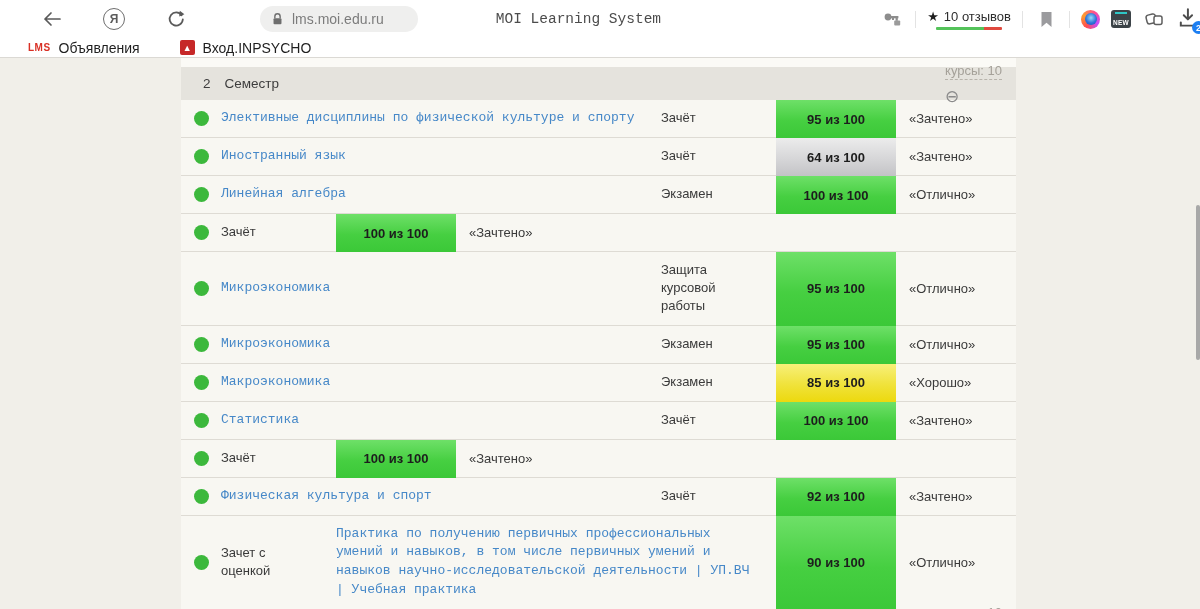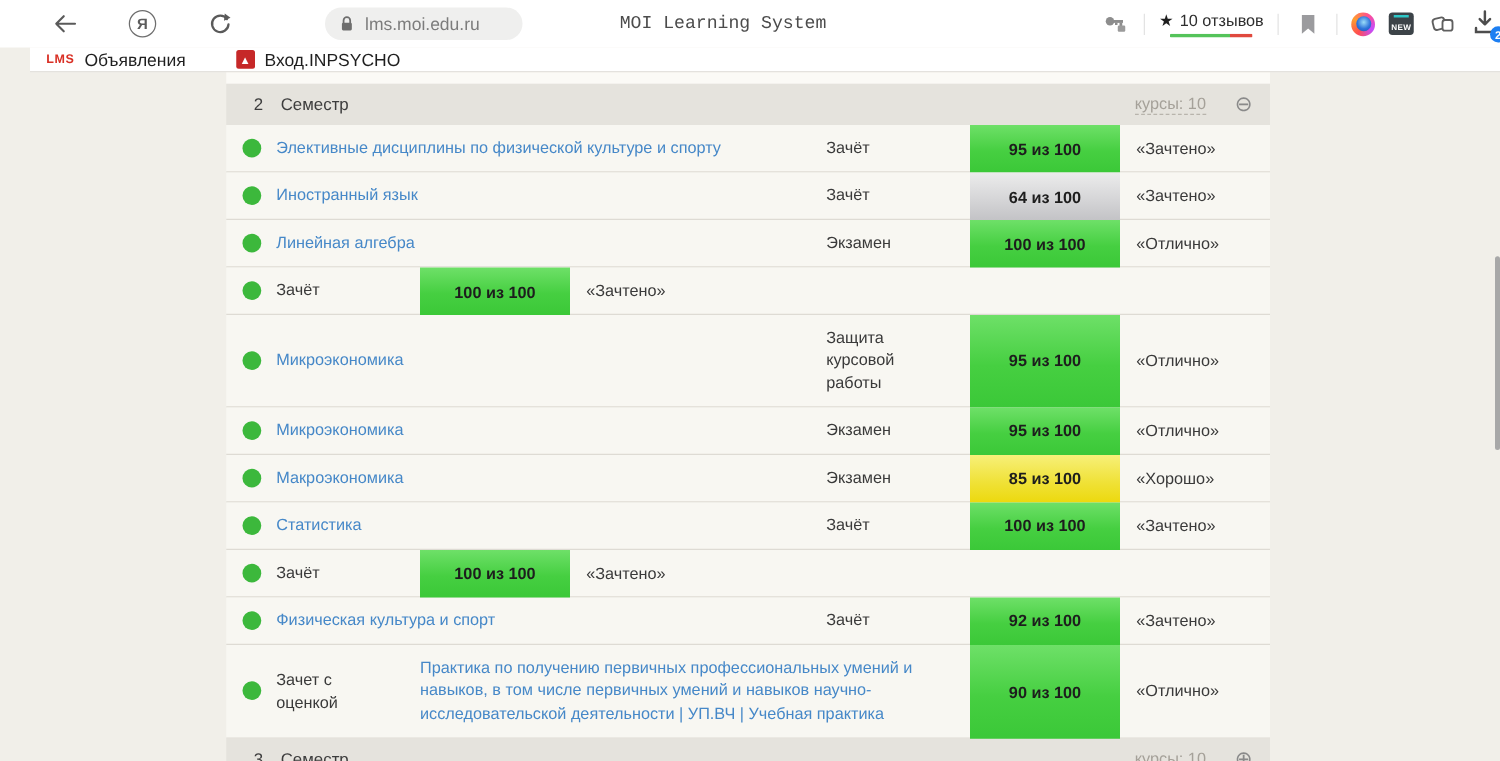--- a/index.html
+++ b/index.html
@@ -32,44 +32,44 @@
   .ext-new { position: relative; width: 20px; height: 18px; background: #3c4348; border-radius: 3px; cursor: pointer;
     display: flex; align-items: flex-end; justify-content: center; }
   .ext-new .dashes { position: absolute; top: 2px; left: 4px; right: 4px; height: 3px;
     border-top: 2px dashed #2ec7c7; }
   .ext-new .new-label { color: #ffffff; font-size: 6.5px; font-weight: bold; letter-spacing: .3px; padding-bottom: 2px; }
   .download-wrap { position: relative; width: 26px; height: 26px; margin-right: -7px; cursor: pointer; }
   .dl-badge { position: absolute; right: -2px; bottom: -2px; width: 13px; height: 13px; border-radius: 50%;
     background: #1d7ff2; color: #fff; font-size: 9px; font-weight: bold; display: flex; align-items: center; justify-content: center; }
 
   .bookmarks-bar { height: 20px; background: #ffffff; border-bottom: 1px solid #dbd9d4;
-    display: flex; align-items: center; padding-left: 13px; gap: 40px; margin-left: 24px; }
+    display: flex; align-items: center; padding-left: 28px; gap: 40px; }
   .bookmark { display: flex; align-items: center; gap: 8px; cursor: pointer; }
   .bm-label { font-size: 14px; color: #1f1f1f; }
   .lms-fav { color: #d93025; font-size: 10px; font-weight: bold; letter-spacing: .5px; }
   .red-fav { width: 15px; height: 15px; background: #c62828; border-radius: 2px; color: #fff;
     font-size: 9px; display: flex; align-items: center; justify-content: center; }
 
   
   .page { position: relative; width: 1200px; height: 551px; background: #f1efe9; }
   .grades-table { position: absolute; left: 181px; top: 0; width: 835px; }
   .top-sliver { height: 9px; background: #fbfaf6; }
   .section-header { height: 33px; background: #e5e3dd; display: flex; align-items: center; padding: 0 14px 0 22px; }
   .sec-num { font-size: 13.5px; color: #3d3d3d; margin-right: 14px; }
   .sec-title { font-size: 13.5px; color: #3d3d3d; }
-  .sec-right { margin-left: auto; display: flex; align-items: center; gap: 23px; cursor: pointer; }
+  .sec-right { margin-left: auto; display: flex; gap: 8px; cursor: pointer; flex-direction: column; }
   .courses-label { font-size: 13px; color: #a5a199; border-bottom: 1px dashed #b8b4ac; padding-bottom: 1px; }
   .toggle-glyph { font-size: 17px; color: #8a8a8a; line-height: 1; }
 
   .row { display: flex; align-items: stretch; background: #f8f7f2; border-bottom: 1px solid #dedbd4; }
   .cell { display: flex; align-items: center; min-height: 37px; font-size: 13px; }
   .cell-dot { width: 40px; justify-content: center; flex: 0 0 40px; }
   .dot { width: 15px; height: 15px; border-radius: 50%; background: #3cb83c; }
   .cell-course { flex: 1 1 auto; padding: 9px 14px 9px 0; }
-  .course-link { color: #4688c8; text-decoration: none; line-height: 1.45; cursor: pointer; }
+  .course-link { color: #4688c8; text-decoration: none; line-height: 1.45; cursor: pointer; font-family: Liberation Mono, monospace; }
   .cell-type { flex: 0 0 115px; color: #3a3a3a; line-height: 1.4; padding: 9px 22px 9px 0; }
   .cell-score { flex: 0 0 120px; margin-bottom: -1px; padding: 0; }
   .badge { flex: 1; align-self: stretch; display: flex; align-items: center; justify-content: center;
     font-size: 13px; font-weight: 600; color: #1d1d1d; }
   .badge-green  { background: linear-gradient(180deg, #6ee068 0%, #46cf41 55%, #3bc838 100%); }
   .badge-gray   { background: linear-gradient(180deg, #ececec 0%, #d4d4d6 60%, #c3c3c6 100%); }
   .badge-yellow { background: linear-gradient(180deg, #f7f079 0%, #f0e23a 55%, #ecd90e 100%); }
   .cell-grade { flex: 0 0 120px; color: #3a3a3a; padding-left: 13px; }
 
   .scrollbar-thumb { position: absolute; right: 0; top: 147px; width: 4px; height: 155px;

